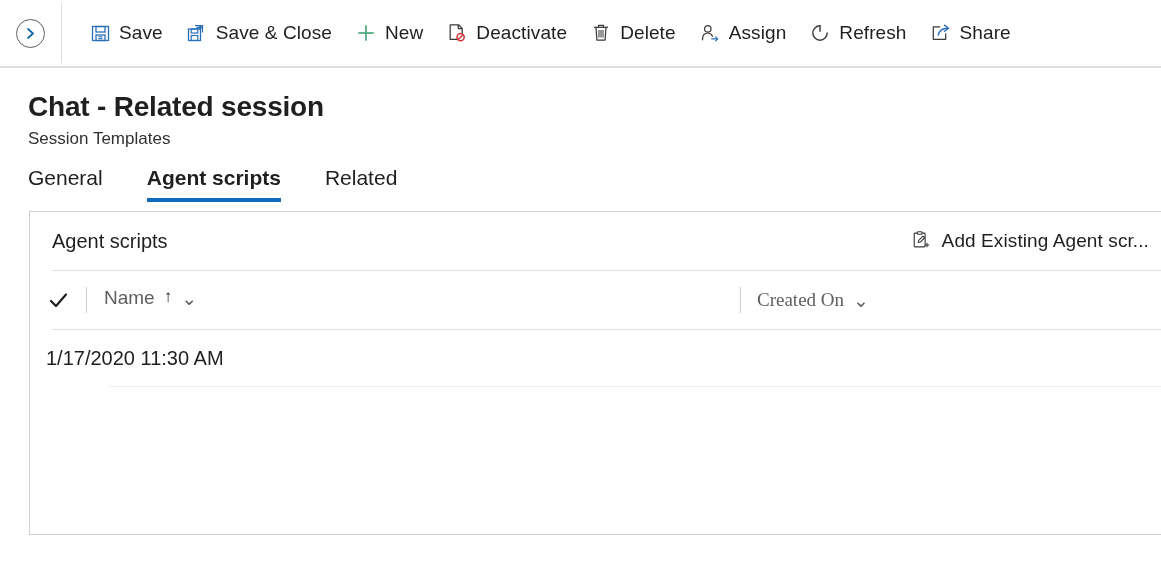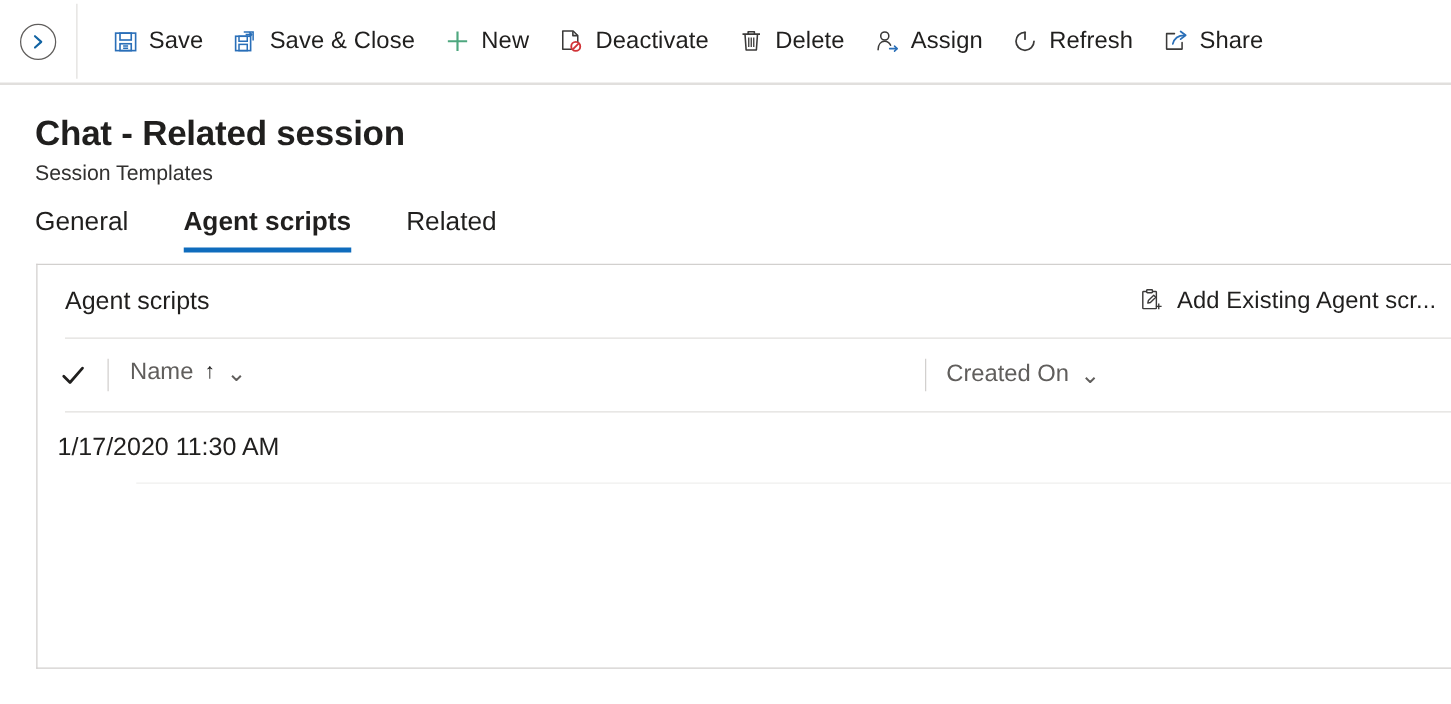--- a/index.html
+++ b/index.html
@@ -168,20 +168,21 @@
     height: 26px;
   }
   .col-created {
     flex: 1 1 auto;
     display: flex;
     align-items: center;
     gap: 9px;
     border-left: 1px solid #d2d0ce;
     padding-left: 16px;
     height: 26px;
+    font-family: Liberation Serif, serif;
   }
   .col-text {
     font-size: 19px;
     color: #605e5c;
   }
   .sort-arrow { font-size: 17px; color: #201f1e; }
 
   .grid-row {
     display: flex;
     align-items: center;

